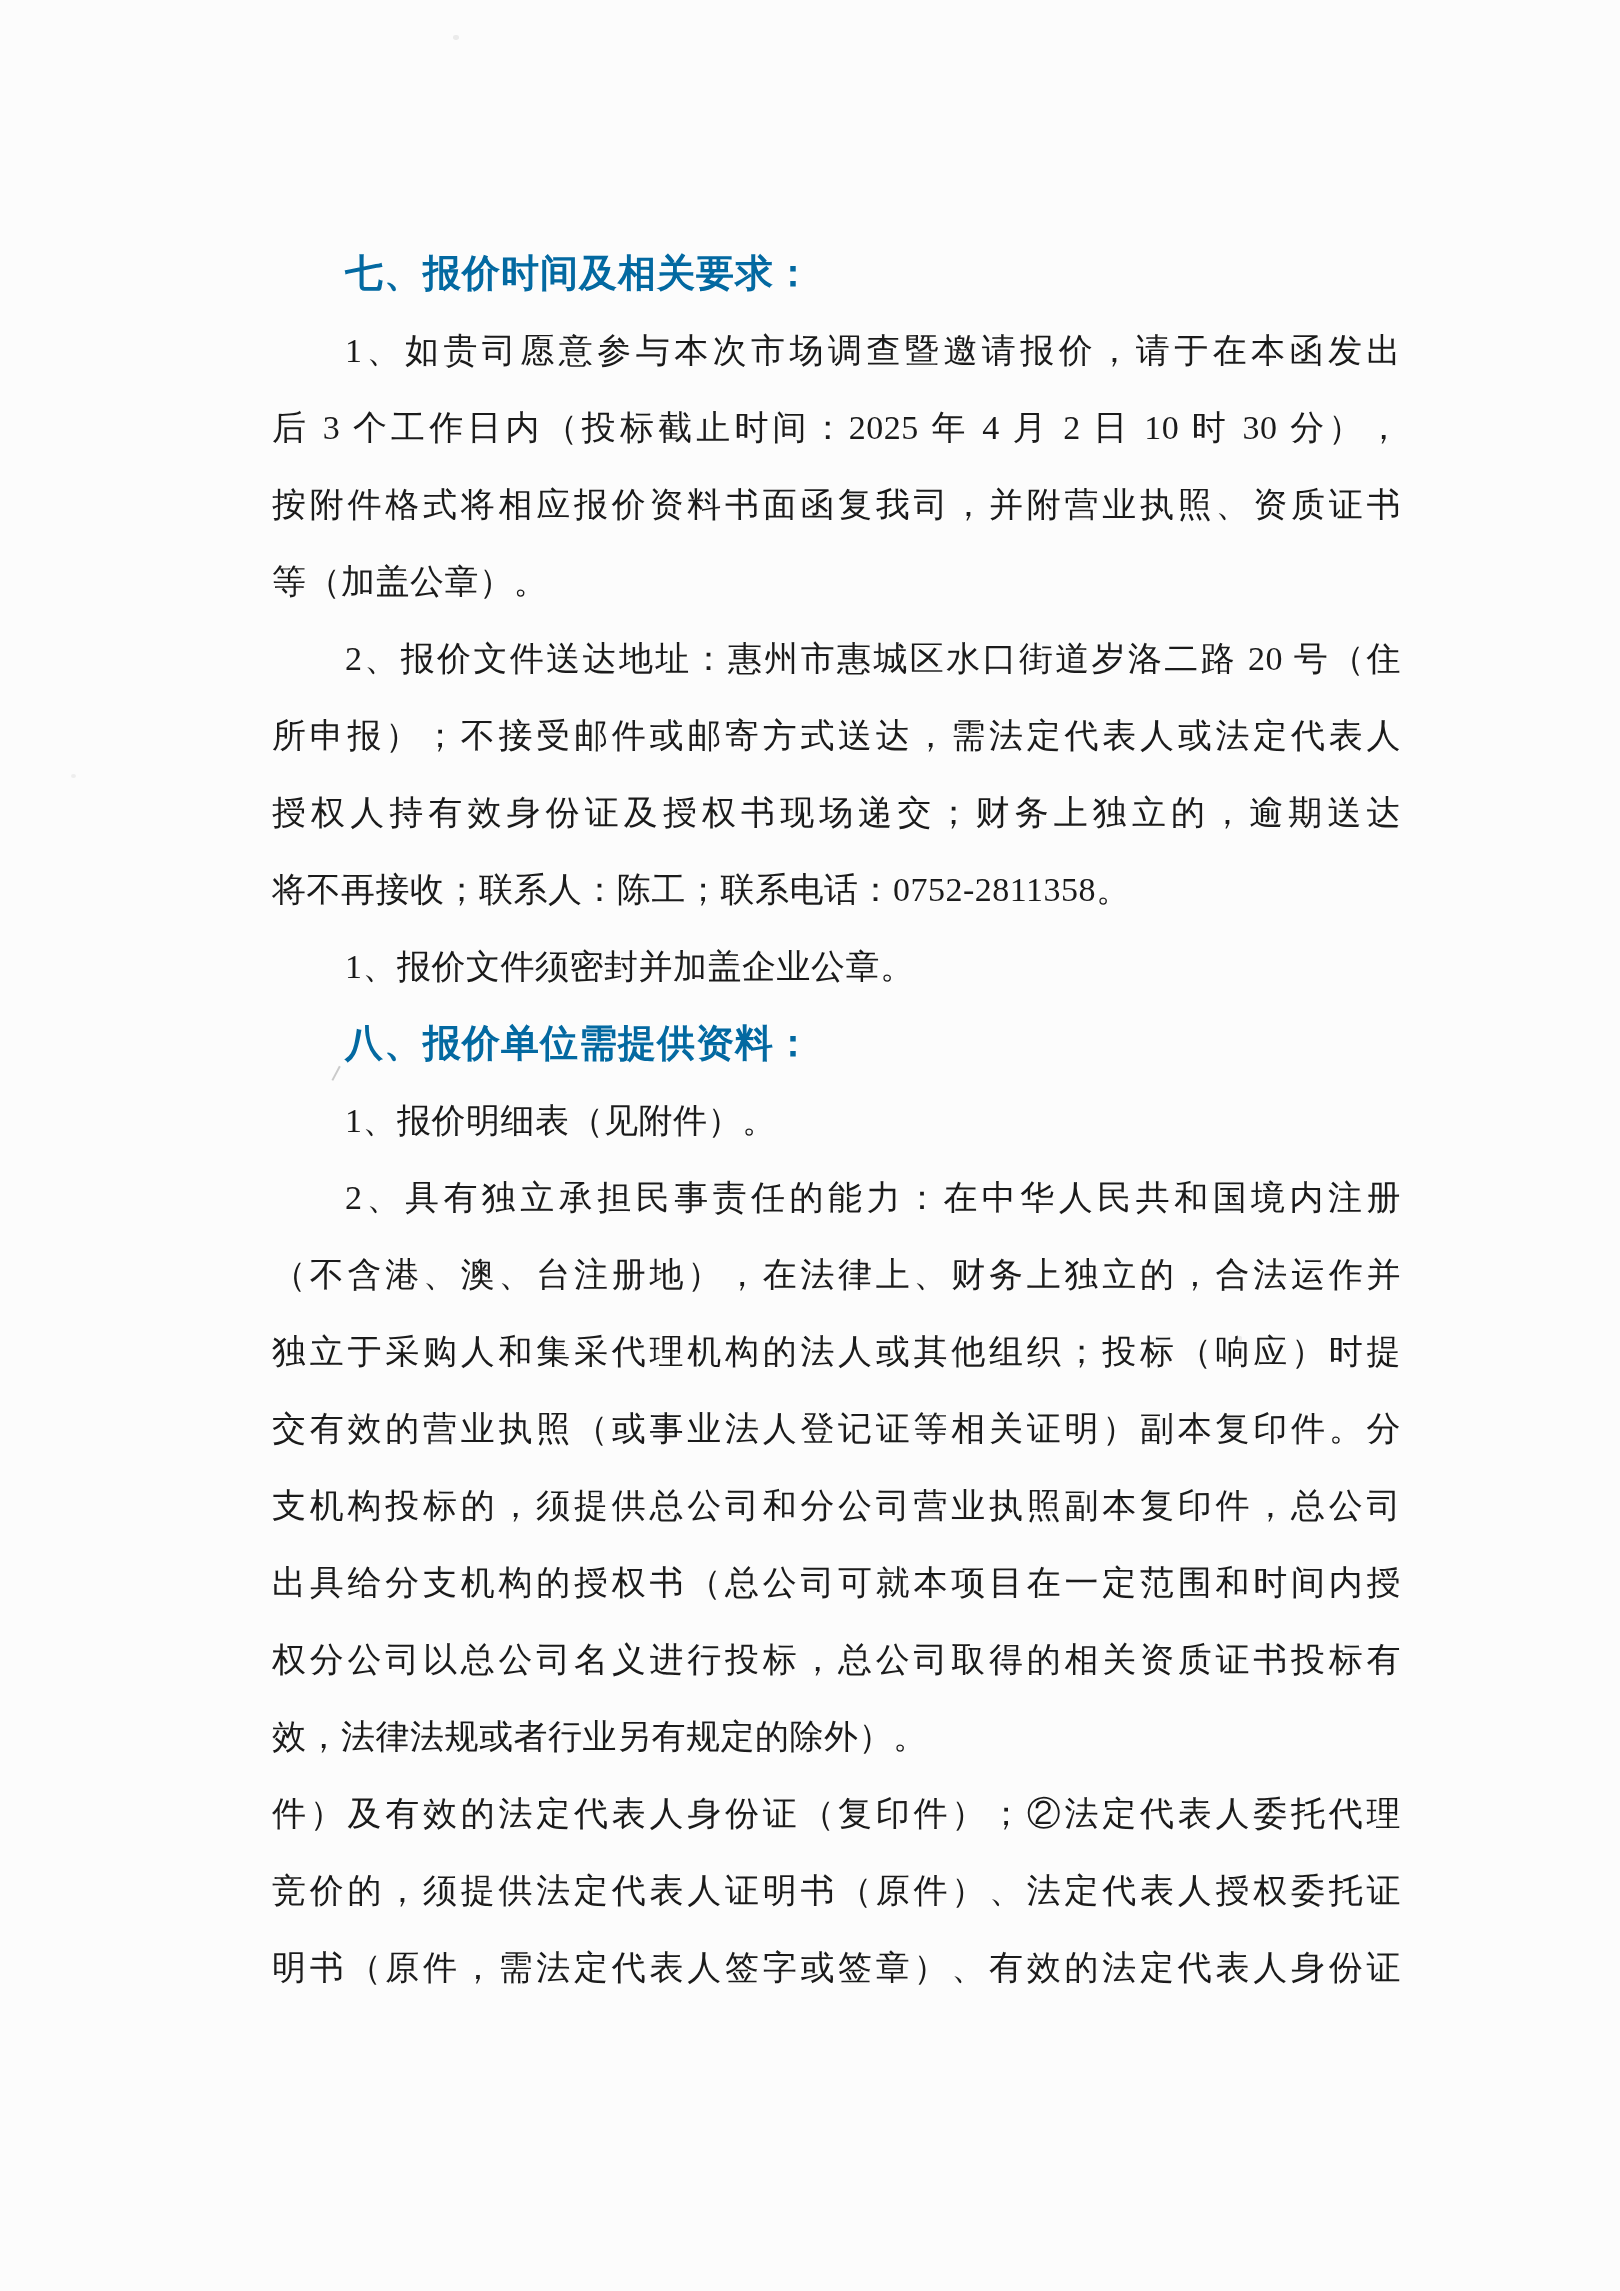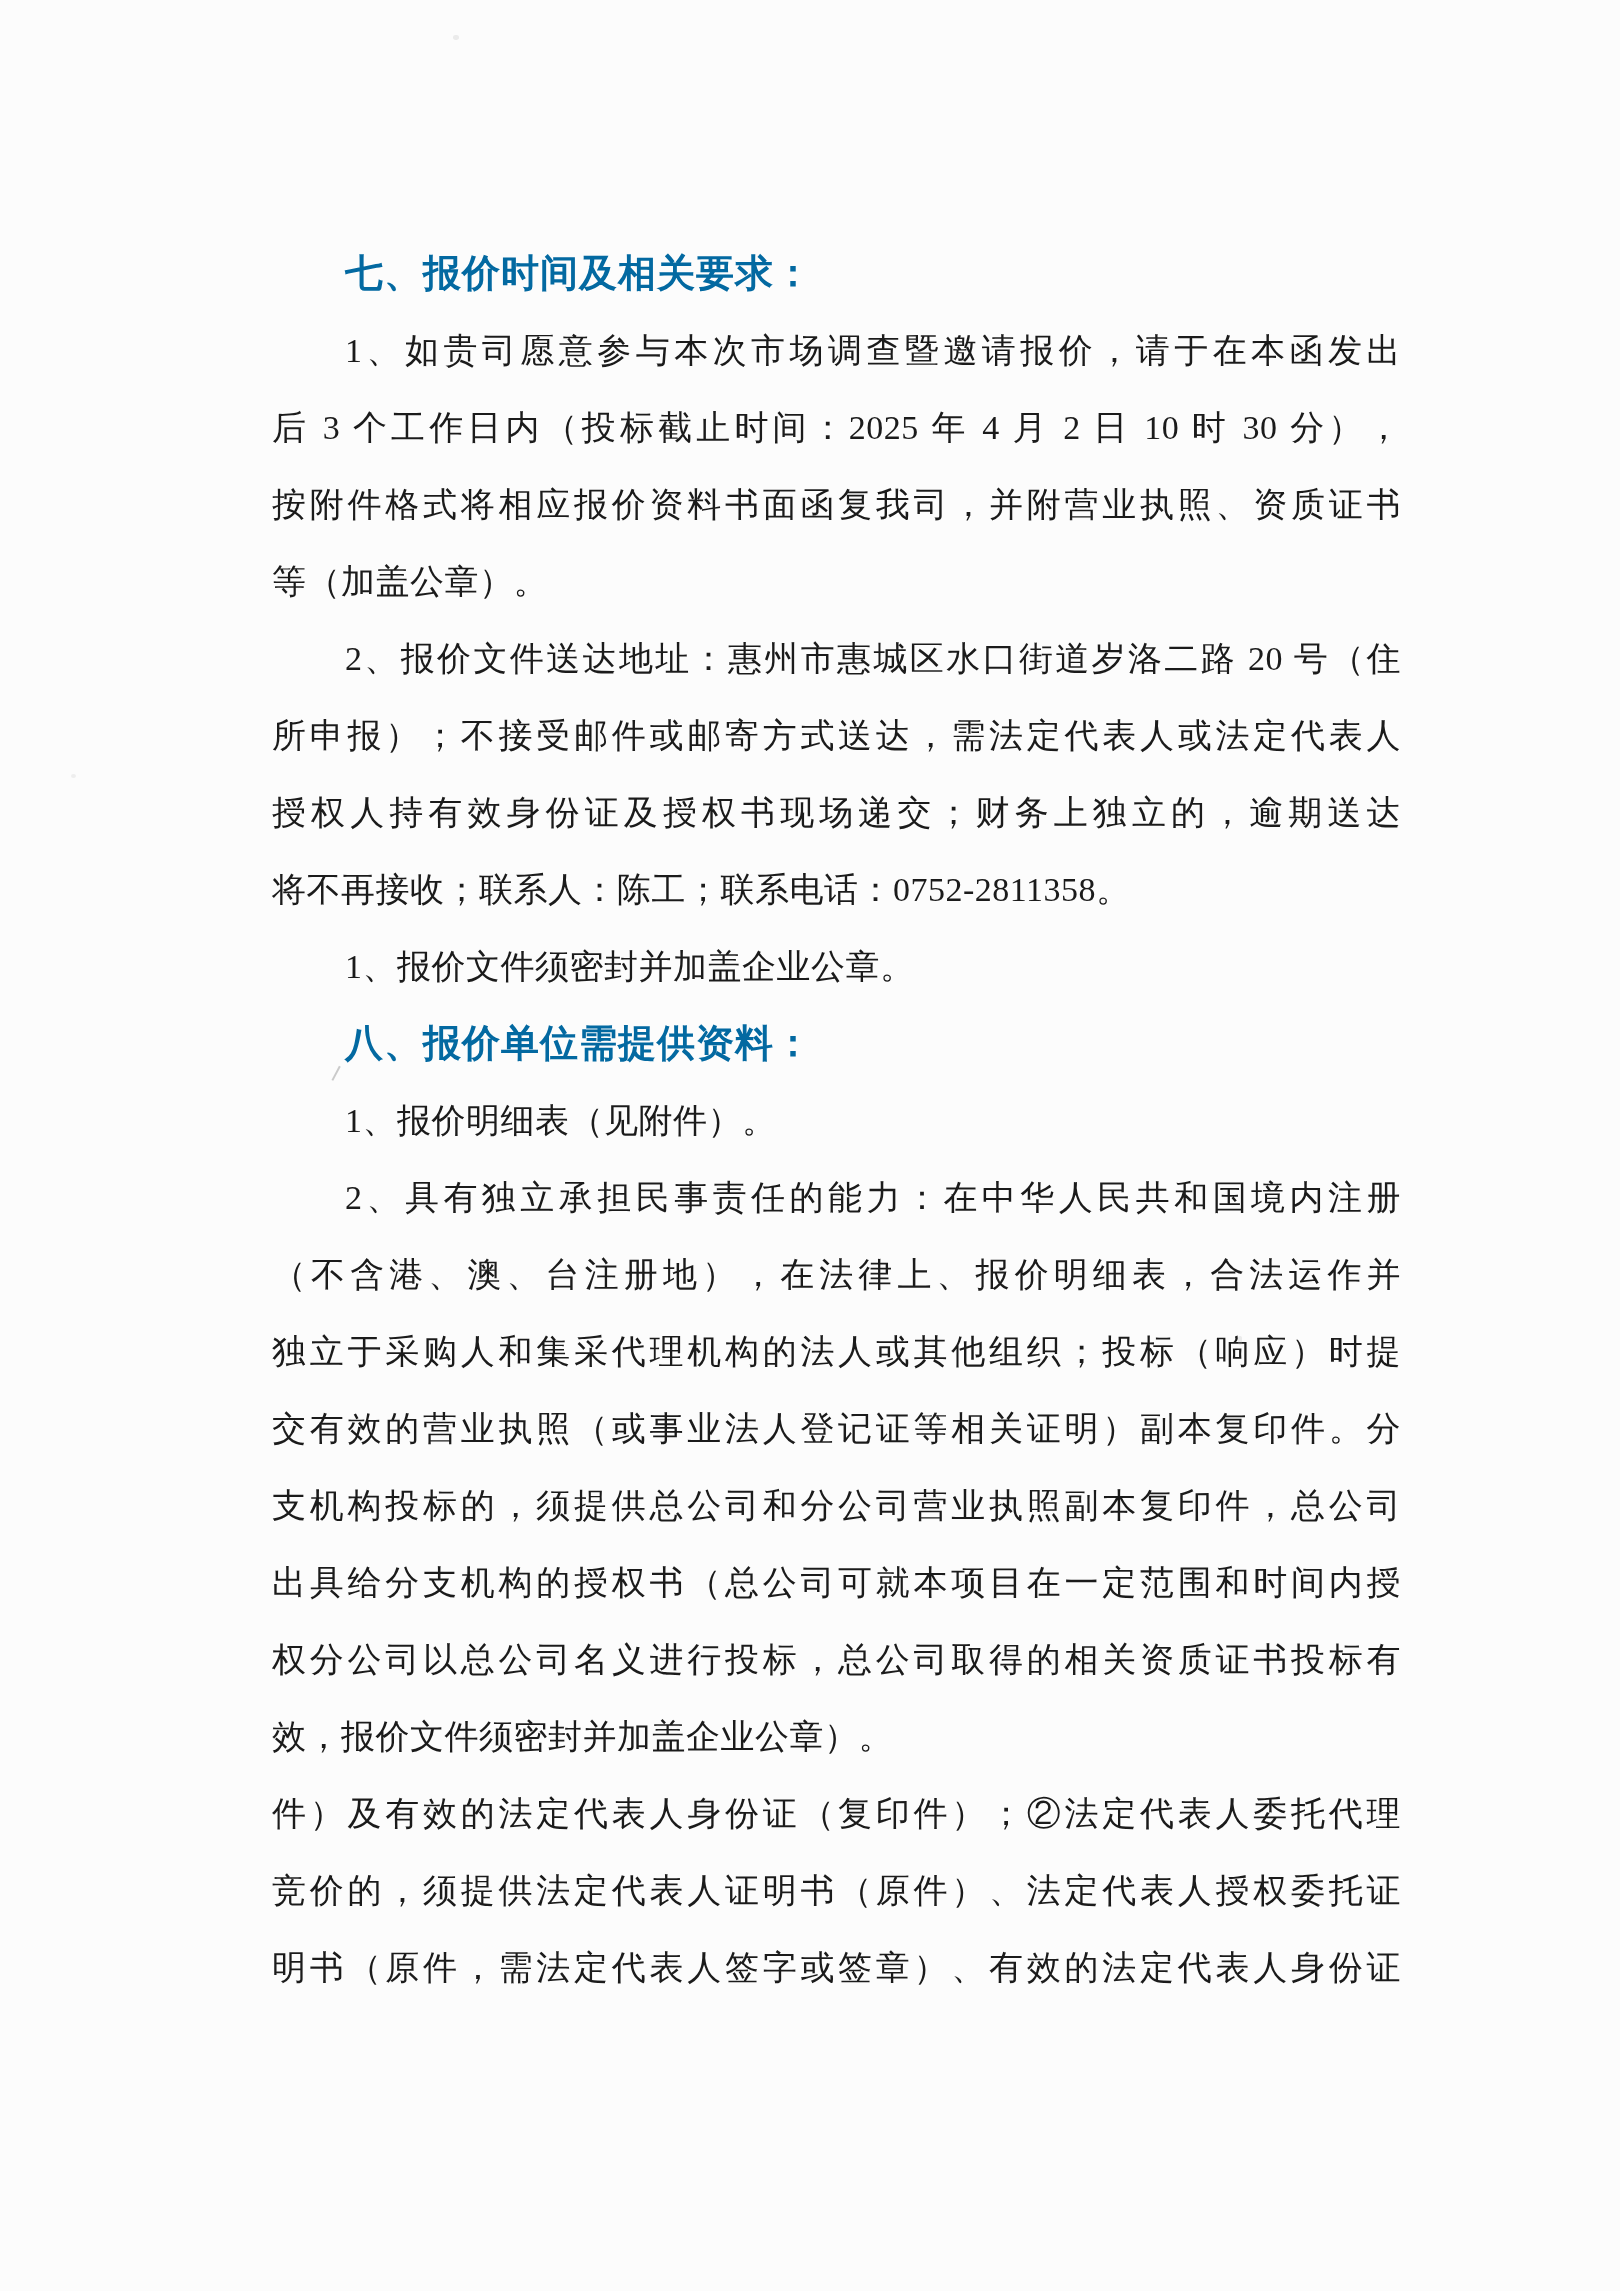--- a/index.html
+++ b/index.html
@@ -68,27 +68,27 @@
       <div class="line body fill">按附件格式将相应报价资料书面函复我司，并附营业执照、资质证书</div>
       <div class="line body">等（加盖公章）。</div>
       <div class="line body indent fill">2、报价文件送达地址：惠州市惠城区水口街道岁洛二路 20 号（住</div>
       <div class="line body fill">所申报）；不接受邮件或邮寄方式送达，需法定代表人或法定代表人</div>
       <div class="line body fill">授权人持有效身份证及授权书现场递交；财务上独立的，逾期送达</div>
       <div class="line body">将不再接收；联系人：陈工；联系电话：0752-2811358。</div>
       <div class="line body indent">1、报价文件须密封并加盖企业公章。</div>
       <div class="line heading indent">八、报价单位需提供资料：</div>
       <div class="line body indent">1、报价明细表（见附件）。</div>
       <div class="line body indent fill">2、具有独立承担民事责任的能力：在中华人民共和国境内注册</div>
-      <div class="line body fill">（不含港、澳、台注册地），在法律上、报价明细表，合法运作并</div>
+      <div class="line body fill">（不含港、澳、台注册地），在法律上、财务上独立的，合法运作并</div>
       <div class="line body fill">独立于采购人和集采代理机构的法人或其他组织；投标（响应）时提</div>
       <div class="line body fill">交有效的营业执照（或事业法人登记证等相关证明）副本复印件。分</div>
       <div class="line body fill">支机构投标的，须提供总公司和分公司营业执照副本复印件，总公司</div>
       <div class="line body fill">出具给分支机构的授权书（总公司可就本项目在一定范围和时间内授</div>
       <div class="line body fill">权分公司以总公司名义进行投标，总公司取得的相关资质证书投标有</div>
-      <div class="line body">效，报价文件须密封并加盖企业公章）。</div>
+      <div class="line body">效，法律法规或者行业另有规定的除外）。</div>
       <div class="line body fill">件）及有效的法定代表人身份证（复印件）；②法定代表人委托代理</div>
       <div class="line body fill">竞价的，须提供法定代表人证明书（原件）、法定代表人授权委托证</div>
       <div class="line body fill">明书（原件，需法定代表人签字或签章）、有效的法定代表人身份证</div>
     </div>
 
   <div class="artifact" style="left:453px;top:35px;width:5.9px;height:4.9px;opacity:.25;"></div>
   <div class="artifact" style="left:71px;top:774px;width:4.9px;height:3.9px;opacity:.2;"></div>
   <div class="artifact tick" style="left:335px;top:1066px;width:2.9px;height:15.7px;opacity:.45;"></div>
   <div class="artifact" style="left:1238px;top:1336px;width:3.9px;height:8.8px;opacity:.25;border-radius:2px;"></div>
 </div>

